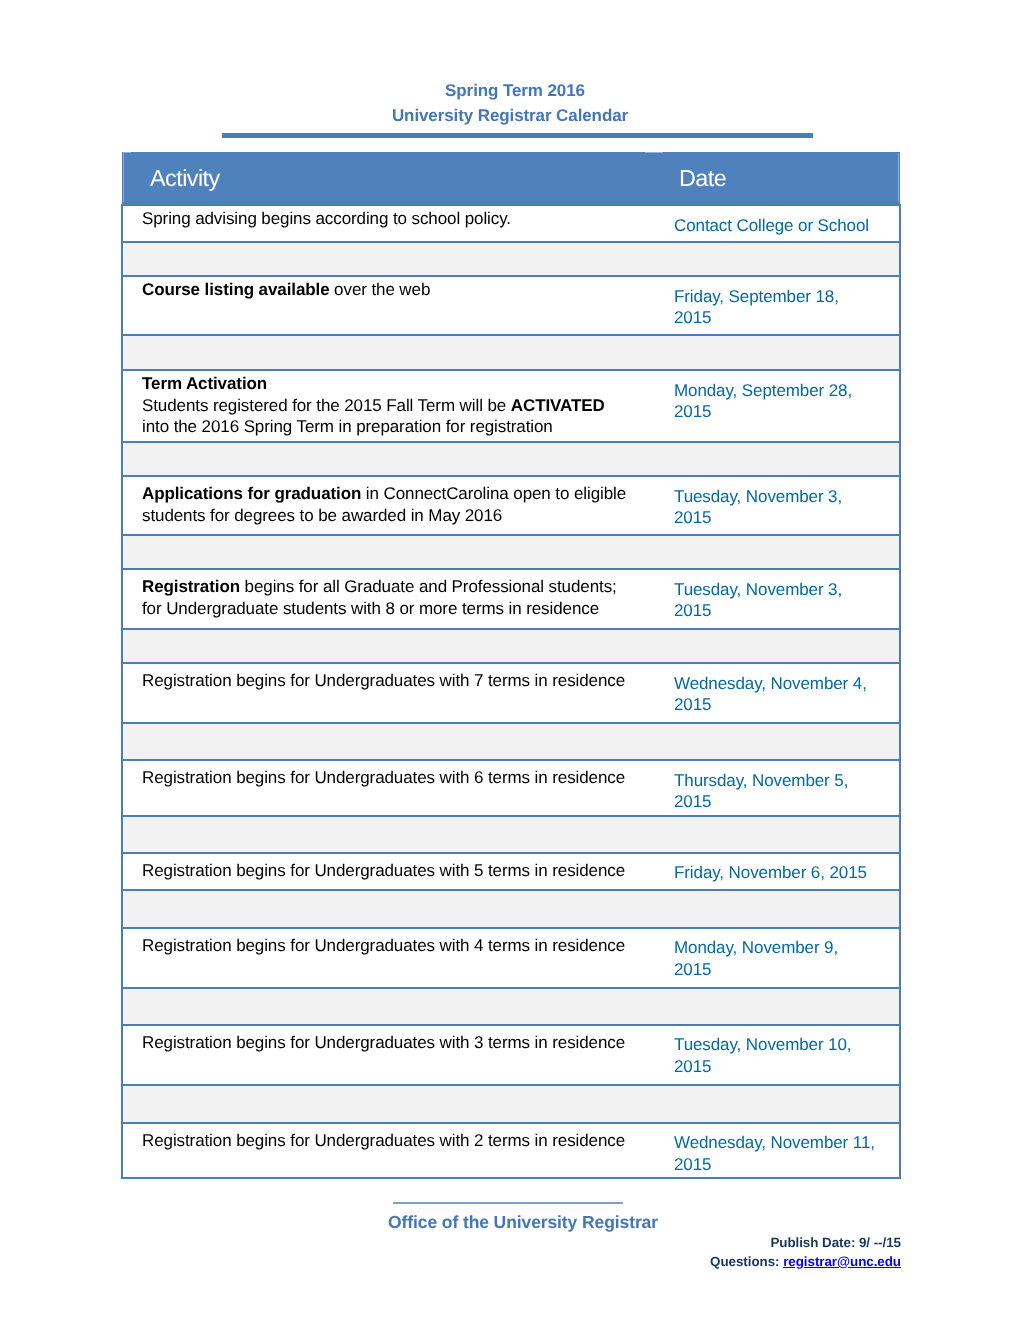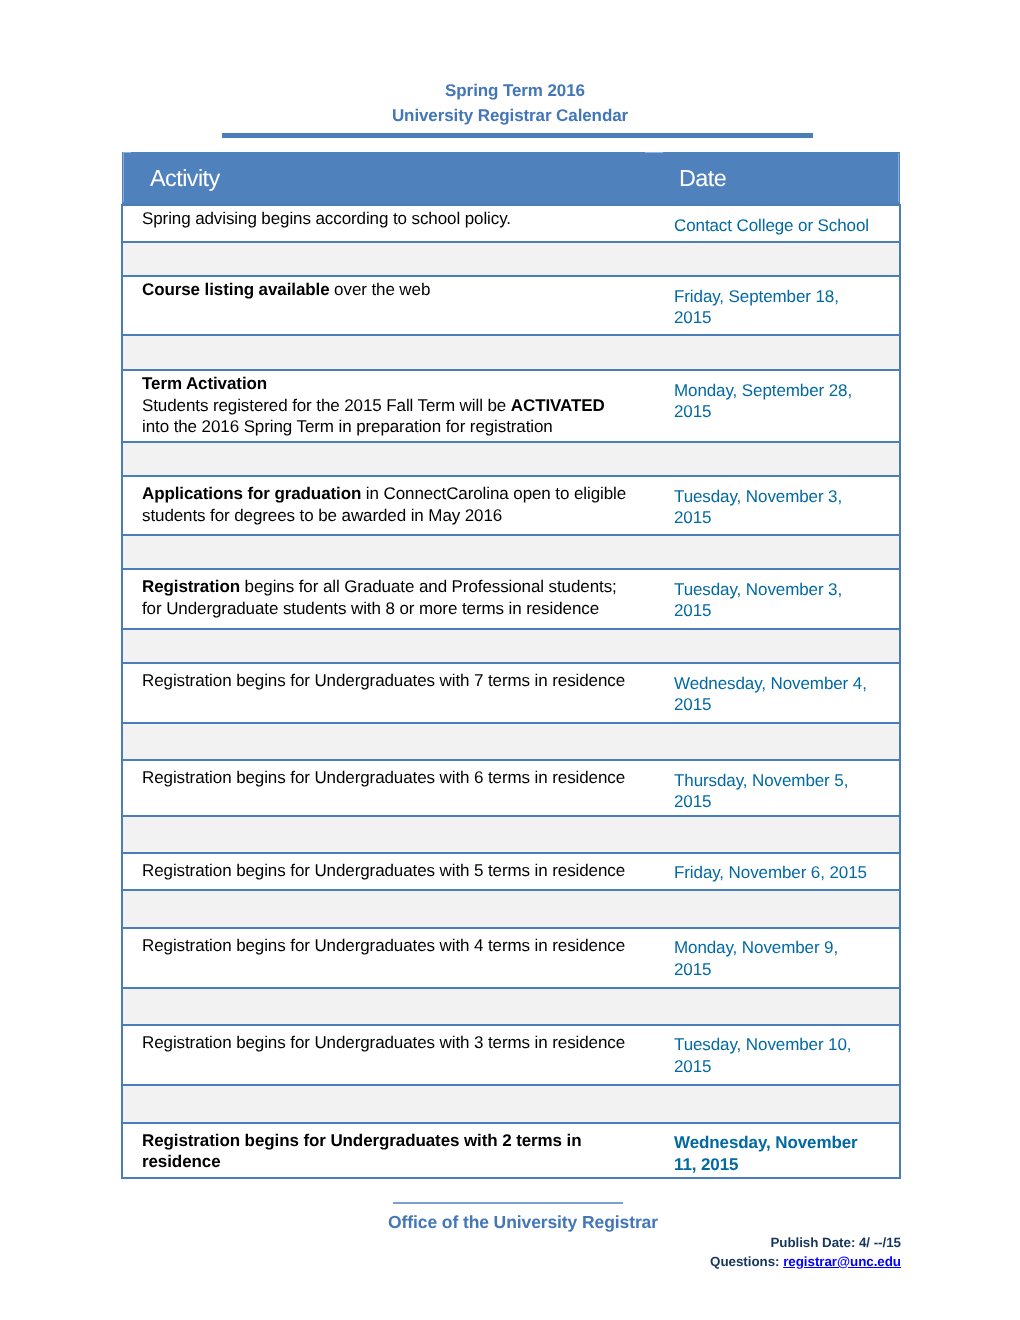--- a/index.html
+++ b/index.html
@@ -44,21 +44,21 @@
   table.cal tbody tr:nth-child(11){height:60px;}
   table.cal tbody tr:nth-child(12){height:37px;}
   table.cal tbody tr:nth-child(13){height:52px;}
   table.cal tbody tr:nth-child(14){height:37px;}
   table.cal tbody tr:nth-child(15){height:37px;}
   table.cal tbody tr:nth-child(16){height:38px;}
   table.cal tbody tr:nth-child(17){height:60px;}
   table.cal tbody tr:nth-child(18){height:37px;}
   table.cal tbody tr:nth-child(19){height:60px;}
   table.cal tbody tr:nth-child(20){height:38px;}
-  table.cal tbody tr:nth-child(21){height:48px;font-weight:bold;}
+  table.cal tbody tr:nth-child(21){height:48px;}
 
   .hdr-tick{position:absolute;left:645px;top:152px;width:18px;height:1.3px;background:#93B2D9;}
   .hdr-tick2{position:absolute;left:123px;top:152px;width:8px;height:1.3px;background:#93B2D9;}
   .hdr-edge{position:absolute;left:123px;top:153px;width:1px;height:49px;background:#8CACD6;}
   .hdr-edge-r{position:absolute;left:897.5px;top:153px;width:1px;height:49px;background:#8CACD6;}
 
   .foot-rule{position:absolute;left:393px;top:1202px;width:230px;height:2px;background:#7BA0CE;}
   .foot-office{position:absolute;left:15px;top:1211px;width:1016px;text-align:center;color:var(--titlecol,#4477B8);font-weight:bold;font-size:17.5px;letter-spacing:-0.1px;line-height:22px;}
   .foot-right{position:absolute;left:0;top:1234px;width:901px;text-align:right;color:var(--metacol,#17365D);font-weight:bold;font-size:13.4px;line-height:18.8px;letter-spacing:-0.05px;}
   .mail{color:var(--linkcol,#0000FF);text-decoration:underline;}
@@ -172,16 +172,16 @@
       </tbody>
   </table>
   <div class="hdr-tick"></div>
   <div class="hdr-tick2"></div>
   <div class="hdr-edge"></div>
   <div class="hdr-edge-r"></div>
 
   <div class="foot-rule"></div>
   <div class="foot-office">Office of the University Registrar</div>
   <div class="foot-right">
-    <div>Publish Date: 4/ --/15</div>
+    <div>Publish Date: 9/ --/15</div>
     <div><span>Questions: </span><span class="mail">registrar@unc.edu</span></div>
   </div>
 </div>
 
 </body></html>

